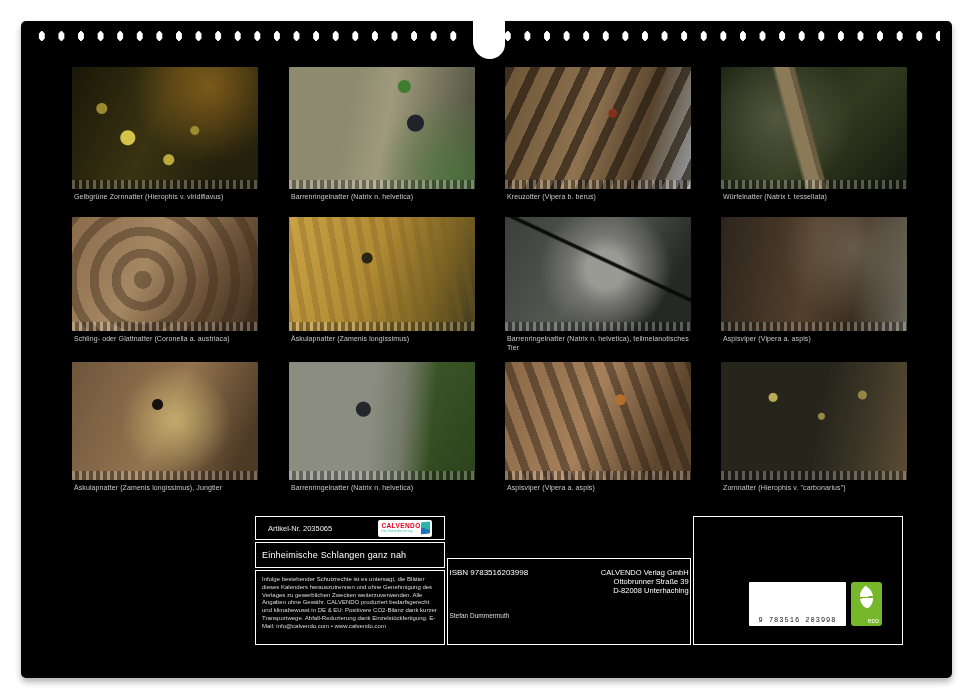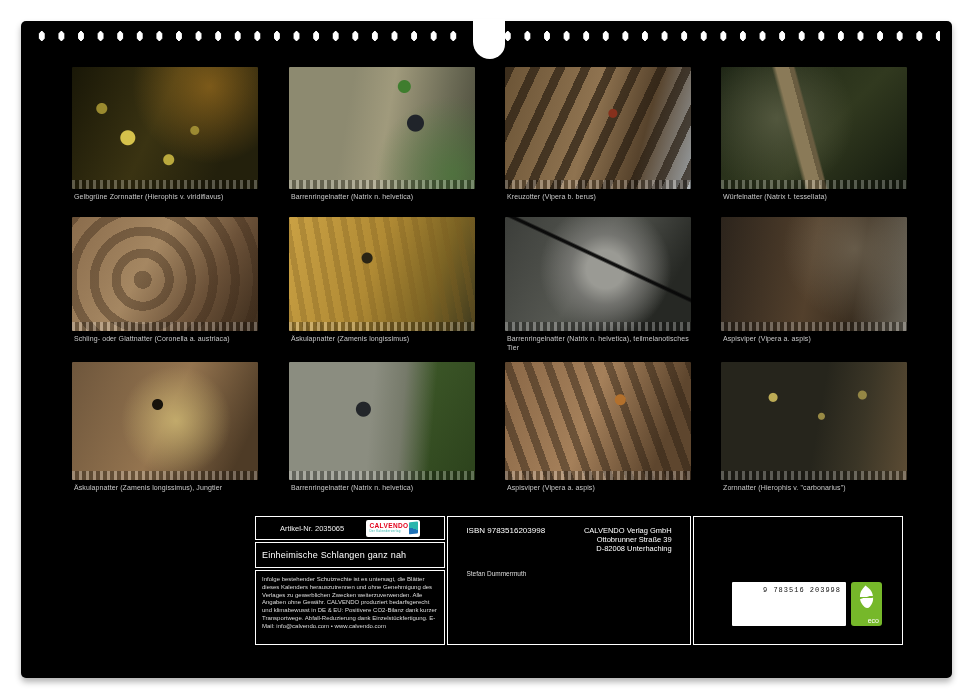--- a/index.html
+++ b/index.html
@@ -97,23 +97,23 @@
     position:absolute;left:54px;top:494px;color:#fff;
     font-size:15px;line-height:17px;white-space:pre-line;letter-spacing:.2px;
   }
   
   .info{
     position:absolute;left:234px;top:495px;width:648px;height:129px;
     display:flex;gap:2px;
   }
   .ibox{border:1px solid #fff;background:#000;box-sizing:border-box;}
   .col-left{width:191px;display:flex;flex-direction:column;gap:2px;}
-  .col-mid{width:244px;position:relative;padding:9px 18px;color:#fff;}
+  .col-mid{width:244px;position:relative;padding:9px 1px;color:#fff;margin-top:42px;}
   .col-right{width:211px;position:relative;}
-  .box-artikel{height:24px;display:flex;align-items:center;justify-content:space-between;padding:0 24px;}
+  .box-artikel{height:24px;display:flex;align-items:center;justify-content:space-between;padding:0 12px;}
   .artikel-text{font-size:7.5px;color:#efefef;}
   .box-title{height:26px;display:flex;align-items:center;padding:0 6px;}
   .box-title span{font-size:9px;color:#fff;letter-spacing:.2px;}
   .box-legal{flex:1;padding:5px 6px;}
   .legal-text{font-size:6px;line-height:7.8px;color:#ddd;}
   
   .logo{
     width:54px;height:17px;background:#fff;border-radius:2px;
     display:flex;align-items:center;justify-content:space-between;padding:0 3px;box-sizing:border-box;
   }
@@ -122,22 +122,22 @@
   .logo-sub{font-size:3px;color:#2bb6ad;letter-spacing:.3px;margin-top:1px;}
   .logo-icon{width:9px;height:12px;border-radius:1px;transform:skewY(-6deg);
     background:linear-gradient(200deg,#2bb6ad 0 55%, #1e72b8 55%);}
   
   .mid-top{display:flex;justify-content:space-between;}
   .isbn{font-size:8px;color:#fff;}
   .publisher{font-size:7.5px;line-height:9px;color:#fff;white-space:pre-line;text-align:right;width:118px;}
   .author{font-size:6.5px;color:#ddd;margin-top:17px;}
   
   .code-group{position:absolute;right:20px;bottom:18px;display:flex;gap:5px;}
-  .barcode{width:114px;height:44px;background:#fff;border-radius:1px;
-    display:flex;justify-content:flex-end;padding:3px 5px 2px;box-sizing:border-box;gap:40px;}
+  .barcode{width:97px;height:44px;background:#fff;border-radius:1px;
+    display:flex;flex-direction:column;justify-content:flex-end;padding:3px 5px 2px;box-sizing:border-box;gap:40px;}
   .bars{height:29px;
     background:repeating-linear-gradient(90deg,#000 0 1px,transparent 1px 2px,#000 2px 4px,transparent 4px 5px,#000 5px 6px,transparent 6px 9px,#000 9px 10px,transparent 10px 12px,#000 12px 13px,transparent 13px 15px);}
   .digits{font-family:"Liberation Mono", monospace;font-size:7px;color:#111;
     letter-spacing:1px;text-align:center;margin-top:1px;white-space:nowrap;}
   .eco{width:31px;height:44px;background:#76b82a;border-radius:3px;position:relative;}
   .leaf{position:absolute;left:7px;top:7px;width:17px;height:17px;
     border-radius:0 100% 30% 100%;transform:rotate(40deg);
     background:linear-gradient(135deg,#fff 46%, #76b82a 47% 52%, #fff 53%);}
   .eco-label{position:absolute;right:3px;bottom:2px;color:#fff;font-size:7px;}
 </style>

